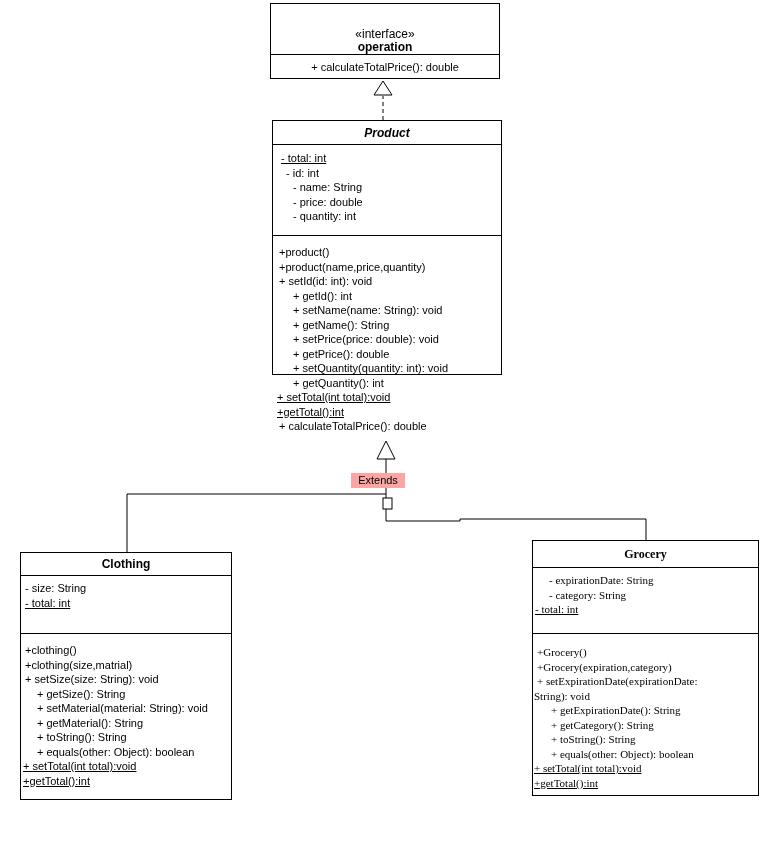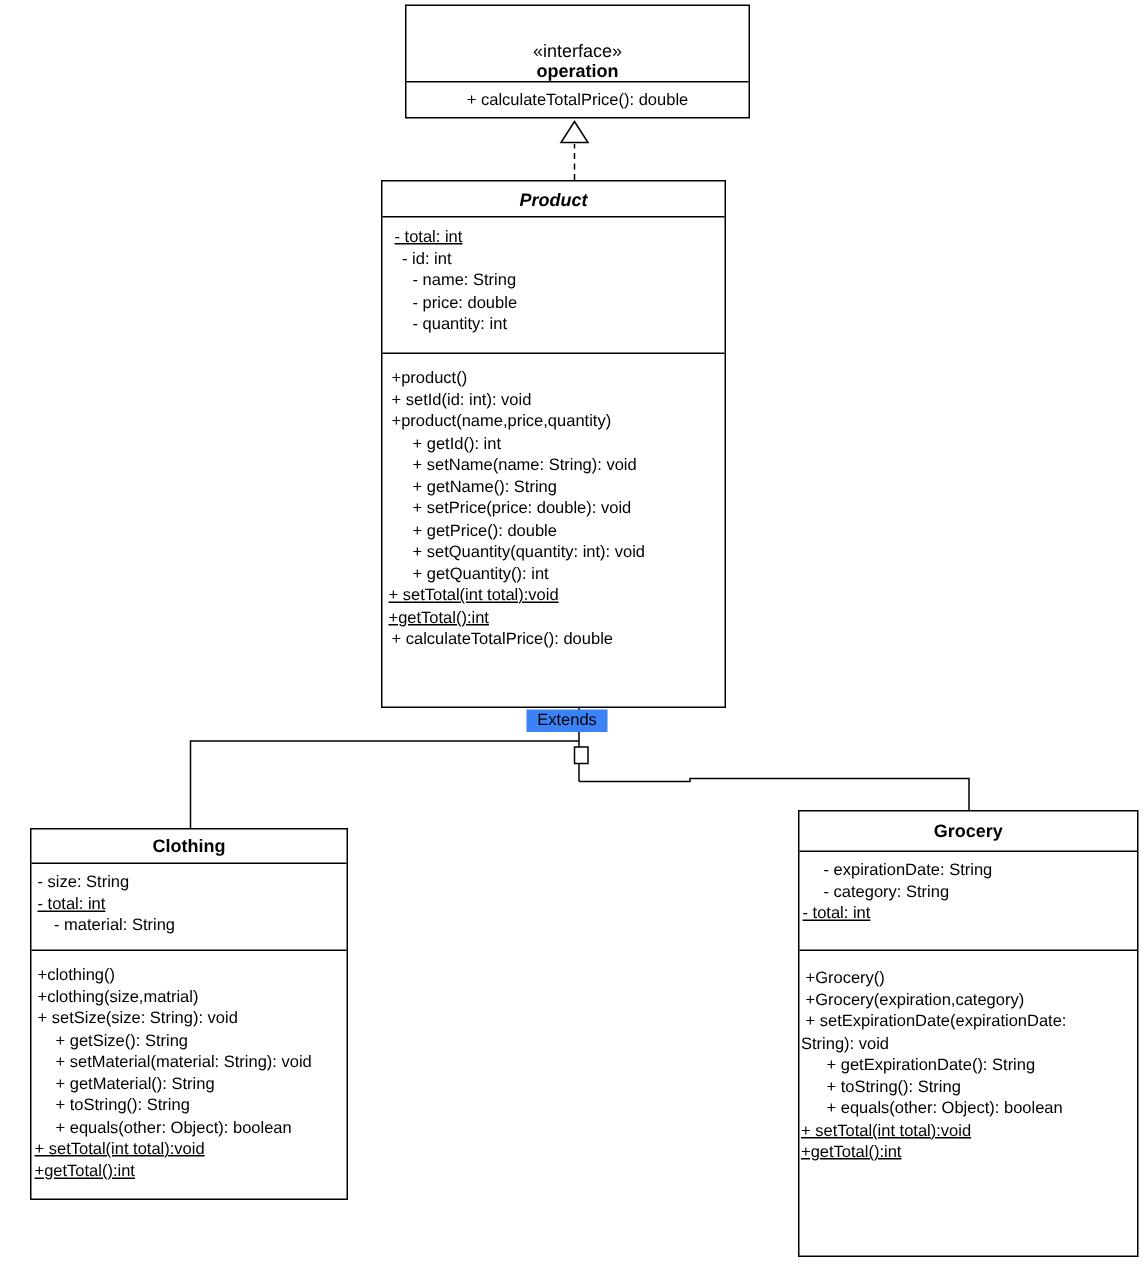--- a/index.html
+++ b/index.html
@@ -18,21 +18,21 @@
   .comp { border-top:1px solid #000; overflow:hidden; }
   .member { font-size:11px; line-height:14.5px; white-space:pre; }
   .member.u { text-decoration:underline; }
   .comp.center .member { text-align:center; padding-left:0 !important; }
 
   .iface-head { height:50px; padding-top:24px; text-align:center; }
   .stereo { font-size:12px; line-height:13px; }
   .iface-name { font-size:12px; line-height:13px; font-weight:bold; }
 
   .label-extends { position:absolute; left:351px; top:473px; width:54px; height:15px;
-                   background:#3b82f6; font-size:11px; line-height:15px; text-align:center; z-index:5; }
+                   background:#fca5a5; font-size:11px; line-height:15px; text-align:center; z-index:5; }
 </style>
 </head>
 <body>
 
 <div class="canvas">
 
   <svg class="wires" width="761" height="844" viewBox="0 0 761 844">
 
     <path class="dash" d="M383 120 L383 96"></path>
     <polygon class="hollow" points="383,81 374,95 392,95"></polygon>
@@ -50,80 +50,80 @@
   <div class="uml-box" style="left:270px; top:3px; width:230px; height:76px;">
     <div class="iface-head">
       <div class="stereo">«interface»</div>
       <div class="iface-name">operation</div>
     </div>
     <div class="comp center" style="height:24px; padding-top:5px;">
         <div class="member" style="padding-left: 4px;">+ calculateTotalPrice(): double</div>
       </div>
   </div>
 
-  <div class="uml-box" style="left:254px; top:120px; width:230px; height:352px;">
+  <div class="uml-box" style="left:272px; top:120px; width:230px; height:255px;">
     <div class="title italic" style="height:23px;">Product</div>
     <div class="comp" style="height:91px; padding-top:6px;">
         <div class="member u" style="padding-left: 8px;">- total: int</div>
         <div class="member" style="padding-left: 13px;">- id: int</div>
         <div class="member" style="padding-left: 20px;">- name: String</div>
         <div class="member" style="padding-left: 20px;">- price: double</div>
         <div class="member" style="padding-left: 20px;">- quantity: int</div>
       </div>
     <div class="comp" style="height:204px; padding-top:9px;">
         <div class="member" style="padding-left: 6px;">+product()</div>
+        <div class="member" style="padding-left: 6px;">+product(name,price,quantity)</div>
         <div class="member" style="padding-left: 6px;">+ setId(id: int): void</div>
-        <div class="member" style="padding-left: 6px;">+product(name,price,quantity)</div>
         <div class="member" style="padding-left: 20px;">+ getId(): int</div>
         <div class="member" style="padding-left: 20px;">+ setName(name: String): void</div>
         <div class="member" style="padding-left: 20px;">+ getName(): String</div>
         <div class="member" style="padding-left: 20px;">+ setPrice(price: double): void</div>
         <div class="member" style="padding-left: 20px;">+ getPrice(): double</div>
         <div class="member" style="padding-left: 20px;">+ setQuantity(quantity: int): void</div>
         <div class="member" style="padding-left: 20px;">+ getQuantity(): int</div>
         <div class="member u" style="padding-left: 4px;">+ setTotal(int total):void</div>
         <div class="member u" style="padding-left: 4px;">+getTotal():int</div>
         <div class="member" style="padding-left: 6px;">+ calculateTotalPrice(): double</div>
       </div>
   </div>
 
   <div class="uml-box" style="left:20px; top:552px; width:212px; height:248px;">
     <div class="title" style="height:22px;">Clothing</div>
     <div class="comp" style="height:58px; padding-top:5px;">
         <div class="member" style="padding-left: 4px;">- size: String</div>
         <div class="member u" style="padding-left: 4px;">- total: int</div>
-        <div class="member" style="padding-left: 15px;">- material: String</div>
       </div>
     <div class="comp" style="height:166px; padding-top:9px;">
         <div class="member" style="padding-left: 4px;">+clothing()</div>
         <div class="member" style="padding-left: 4px;">+clothing(size,matrial)</div>
         <div class="member" style="padding-left: 4px;">+ setSize(size: String): void</div>
         <div class="member" style="padding-left: 16px;">+ getSize(): String</div>
         <div class="member" style="padding-left: 16px;">+ setMaterial(material: String): void</div>
         <div class="member" style="padding-left: 16px;">+ getMaterial(): String</div>
         <div class="member" style="padding-left: 16px;">+ toString(): String</div>
         <div class="member" style="padding-left: 16px;">+ equals(other: Object): boolean</div>
         <div class="member u" style="padding-left: 2px;">+ setTotal(int total):void</div>
         <div class="member u" style="padding-left: 2px;">+getTotal():int</div>
       </div>
   </div>
 
-  <div class="uml-box" style="left:532px; top:540px; width:227px; height:298px;">
+  <div class="uml-box" style="left:532px; top:540px; width:227px; height:256px;font-family:Liberation Serif, serif;">
     <div class="title" style="height:26px;">Grocery</div>
     <div class="comp" style="height:66px; padding-top:5px;">
         <div class="member" style="padding-left: 16px;">- expirationDate: String</div>
         <div class="member" style="padding-left: 16px;">- category: String</div>
         <div class="member u" style="padding-left: 2px;">- total: int</div>
       </div>
     <div class="comp" style="height:204px; padding-top:11px;">
         <div class="member" style="padding-left: 4px;">+Grocery()</div>
         <div class="member" style="padding-left: 4px;">+Grocery(expiration,category)</div>
         <div class="member" style="padding-left: 4px;">+ setExpirationDate(expirationDate:</div>
         <div class="member" style="padding-left: 1px;">String): void</div>
         <div class="member" style="padding-left: 18px;">+ getExpirationDate(): String</div>
+        <div class="member" style="padding-left: 18px;">+ getCategory(): String</div>
         <div class="member" style="padding-left: 18px;">+ toString(): String</div>
         <div class="member" style="padding-left: 18px;">+ equals(other: Object): boolean</div>
         <div class="member u" style="padding-left: 1px;">+ setTotal(int total):void</div>
         <div class="member u" style="padding-left: 1px;">+getTotal():int</div>
       </div>
   </div>
 
 </div>
 
 </body></html>

